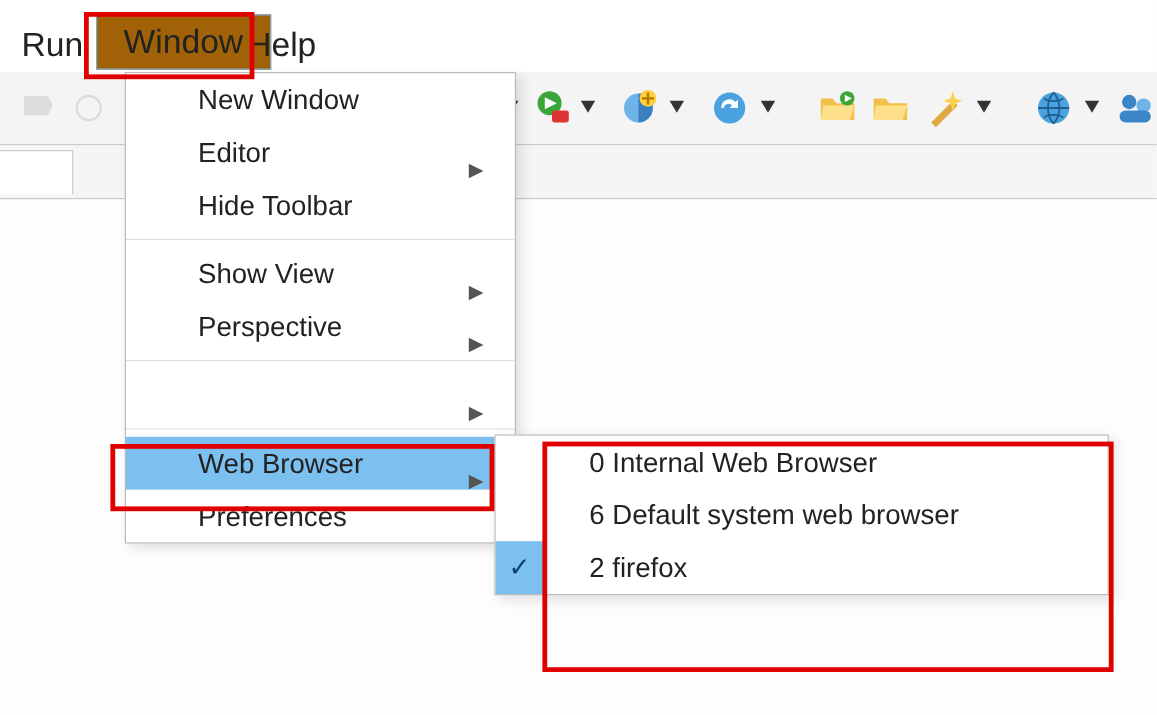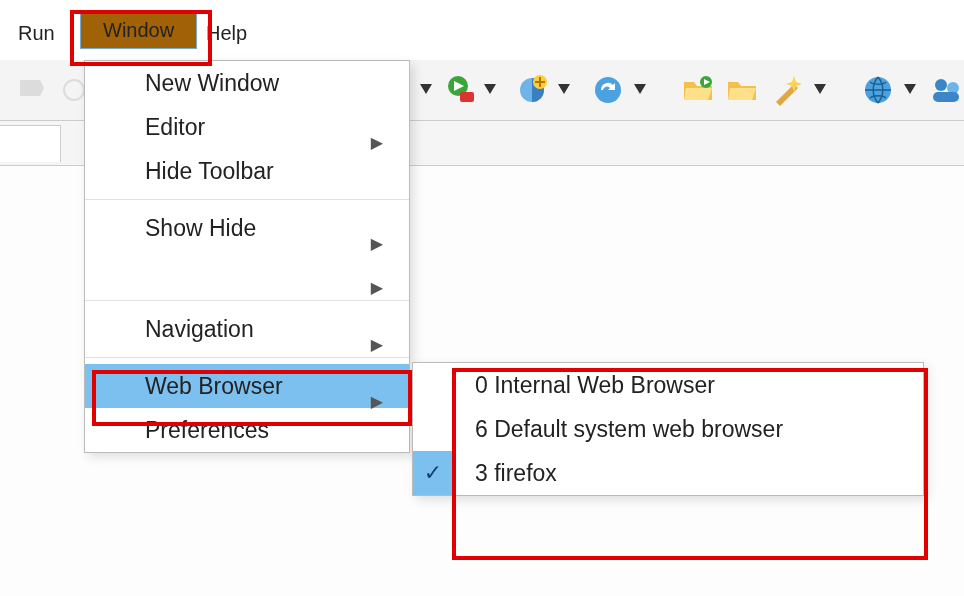--- a/index.html
+++ b/index.html
@@ -1,30 +1,30 @@
 <!DOCTYPE html>
 <html><head>
 <meta charset="utf-8">
 <style>
   html,body{margin:0;padding:0;width:964px;height:596px;background:#f5f5f5;font-family:"Segoe UI",Arial,sans-serif;font-size:22px;color:#222;overflow:hidden}
   .menubar{position:absolute;left:0;top:0;width:100%;height:60px;background:#fff;border-bottom:1px solid #ddd}
-  .menubar-item{position:absolute;top:22px;font-size:20px;cursor:default}
+  .menubar-item{position:absolute;top:22px;font-size:28px;cursor:default}
   .menubar-item.selected{background:#a16207;border:1px solid #7aa8c9;padding:6px 22px;top:12px}
   .hl-red{position:absolute;border:4px solid #e00000;pointer-events:none}
   .toolbar{position:absolute;left:0;top:60px;width:100%;height:60px;background:#f4f4f4;border-bottom:1px solid #ccc}
   .toolbar .ghost{position:absolute;width:28px;height:28px;top:16px;opacity:.25}
   .toolbar .icon{position:absolute;top:14px;width:32px;height:32px}
   .toolbar .caret{position:absolute;top:24px;width:0;height:0;border-left:6px solid transparent;border-right:6px solid transparent;border-top:10px solid #333}
-  .dropdown{position:absolute;left:84px;top:60px;width:324px;background:#fff;border:1px solid #bbb;box-shadow:4px 4px 10px rgba(0,0,0,.12)}
+  .dropdown{position:absolute;left:104px;top:60px;width:324px;background:#fff;border:1px solid #bbb;box-shadow:4px 4px 10px rgba(0,0,0,.12)}
   .drop-item{position:relative;height:44px;line-height:44px;padding-left:60px;font-size:23px;cursor:default}
   .drop-item.hovered{background:#7cc0f0}
   .drop-item .sub-arrow{position:absolute;right:26px;top:16px;font-size:16px;color:#555}
   .drop-sep{height:1px;background:#e0e0e0;margin:6px 0}
   .submenu{position:absolute;left:412px;top:362px;width:510px;background:#fff;border:1px solid #bbb;box-shadow:4px 4px 10px rgba(0,0,0,.12)}
-  .sub-item{position:relative;height:44px;line-height:44px;padding-left:62px;font-size:23px;cursor:default}
+  .sub-item{position:relative;height:44px;line-height:44px;padding-left:78px;font-size:23px;cursor:default}
   .sub-item .check{position:absolute;left:0;top:0;width:40px;height:44px;background:#7cc0f0;color:#0a3e74;text-align:center;line-height:44px;font-size:22px}
   .editor-tab{position:absolute;left:0;top:125px;width:60px;height:36px;border-top:1px solid #ccc;border-right:1px solid #ccc;background:#fff}
   .editor-body{position:absolute;left:0;top:165px;right:0;bottom:0;border-top:1px solid #ccc;background:#fdfdfd}
 </style>
 </head>
 <body>
 
 <div class="menubar">
   <span class="menubar-item" style="left:18px">Run</span>
   <span class="menubar-item selected" style="left:80px">Window</span>
@@ -96,30 +96,30 @@
 </div>
 
 <div class="editor-tab"></div>
 <div class="editor-body"></div>
 
 <div class="dropdown">
   <div class="drop-item"><span>New Window</span></div>
   <div class="drop-item"><span>Editor</span><span class="sub-arrow">▶</span></div>
   <div class="drop-item"><span>Hide Toolbar</span></div>
   <div class="drop-sep"></div>
-  <div class="drop-item"><span>Show Hide</span><span class="sub-arrow">▶</span></div>
+  <div class="drop-item"><span>Show View</span><span class="sub-arrow">▶</span></div>
+  <div class="drop-item"><span>Perspective</span><span class="sub-arrow">▶</span></div>
+  <div class="drop-sep"></div>
   <div class="drop-item"><span class="sub-arrow">▶</span></div>
-  <div class="drop-sep"></div>
-  <div class="drop-item"><span>Navigation</span><span class="sub-arrow">▶</span></div>
   <div class="drop-sep"></div>
   <div class="drop-item hovered"><span>Web Browser</span><span class="sub-arrow">▶</span></div>
   <div class="drop-item"><span>Preferences</span></div>
 </div>
 
 <div class="submenu">
   <div class="sub-item"><span>0 Internal Web Browser</span></div>
   <div class="sub-item"><span>6 Default system web browser</span></div>
-  <div class="sub-item"><span class="check">✓</span><span>3 firefox</span></div>
+  <div class="sub-item"><span class="check">✓</span><span>2 firefox</span></div>
 </div>
 
 <div class="hl-red" style="left:70px;top:10px;width:134px;height:48px"></div>
 <div class="hl-red" style="left:92px;top:370px;width:312px;height:48px"></div>
 <div class="hl-red" style="left:452px;top:368px;width:468px;height:184px"></div>
 
 </body></html>

